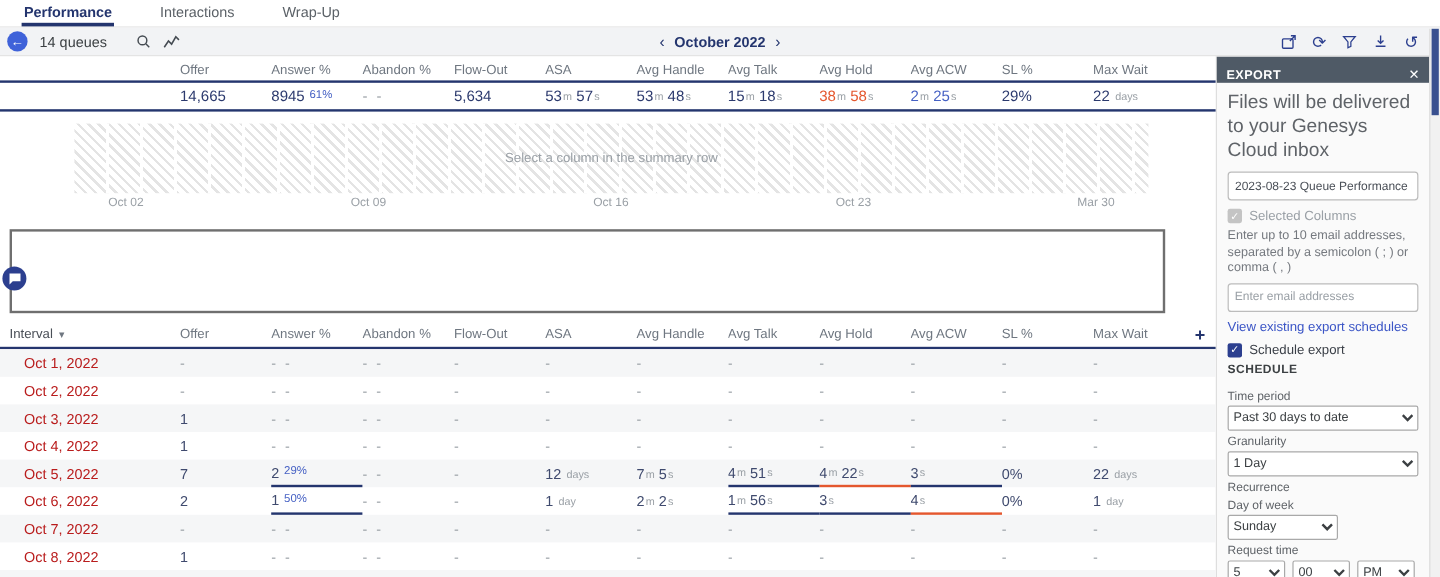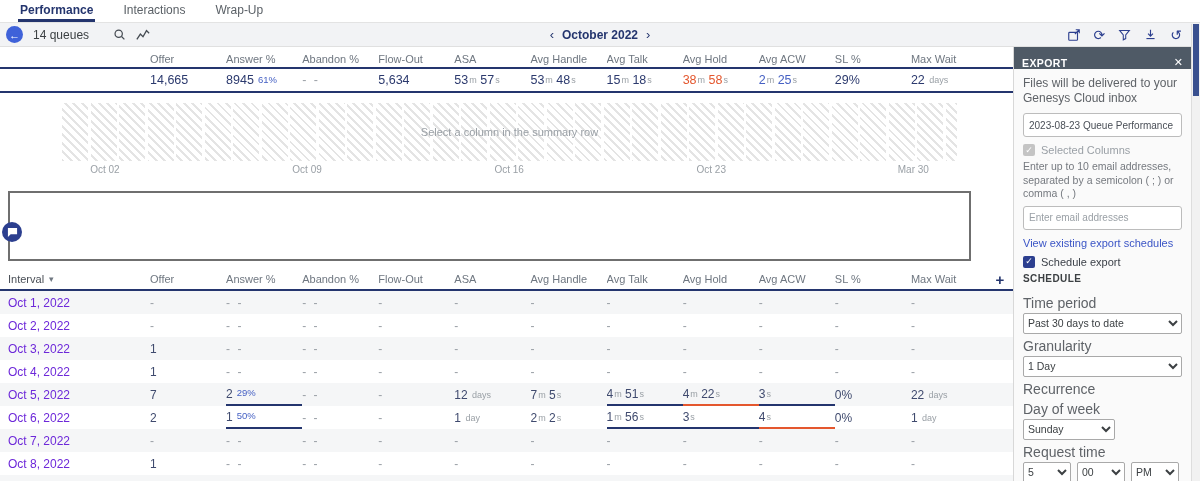--- a/index.html
+++ b/index.html
@@ -4,21 +4,21 @@
 <style>
   :root{
     --accent:#24356e; --navy:#2c3a6e; --red:#e4572e; --blue:#4661c4; --link:#3b55c6;
   }
   *{box-sizing:border-box;margin:0;padding:0}
   html,body{width:1200px;height:481px;overflow:hidden}
   body{font-family:"Liberation Sans",sans-serif;font-size:12px;color:#3a3f47;background:#fff}
   .app{width:1200px;height:481px;position:relative;display:flex;flex-direction:column;overflow:hidden}
 
   
-  .topbar{height:23px;border-bottom:1px solid #e3e3e3;display:flex;align-items:stretch;gap:26px;padding-left:18px;background:#fff;flex:0 0 auto}
+  .topbar{height:23px;border-bottom:1px solid #e3e3e3;display:flex;align-items:stretch;gap:36px;padding-left:18px;background:#fff;flex:0 0 auto}
   .tab{display:flex;align-items:center;font-size:12px;color:#5b6167;cursor:pointer;border-bottom:3px solid transparent;padding:0 2px}
   .tab.active{color:var(--accent);font-weight:bold;border-bottom-color:var(--accent)}
 
   
   .toolbar{height:24px;background:#f2f3f5;border-bottom:1px solid #e0e0e0;display:flex;align-items:center;gap:10px;padding:0 12px 0 6px;position:relative;flex:0 0 auto}
   .back-btn{width:17px;height:17px;border-radius:50%;background:#3f62d9;color:#fff;border:none;font-size:11px;cursor:pointer;display:flex;align-items:center;justify-content:center;flex:0 0 auto}
   .queues{color:#3c4043;margin-right:14px}
   .tbtn{background:none;border:none;color:#454b52;cursor:pointer;padding:0;display:flex;align-items:center;line-height:1}
   .datenav{position:absolute;left:50%;transform:translateX(-50%);display:flex;align-items:center;gap:8px;color:var(--accent)}
   .nav-arrow{background:none;border:none;color:var(--accent);font-size:13px;cursor:pointer;line-height:1}
@@ -57,42 +57,42 @@
   .selection-box{height:70px;margin:12px 42px 8px 8px;border:2px solid #6f6f6f;position:relative;background:#fff}
   .comment-btn{position:absolute;left:-8px;top:50%;margin-top:-4px;width:20px;height:20px;border-radius:50%;background:#2c3f8f;display:flex;align-items:center;justify-content:center;cursor:pointer;border:none}
 
   
   .table-header{height:22px;border-bottom:2px solid var(--accent);margin-top:4px}
   .interval-head{padding-left:8px;font-size:11px;color:#4a4f57;display:flex;align-items:center;gap:5px;cursor:pointer}
   .caret{font-size:9px;color:#6f7781}
   .plus{color:var(--accent);font-size:15px;font-weight:bold;cursor:pointer;justify-content:center;padding-right:0}
   .trow{display:grid;grid-template-columns:150px repeat(11,1fr) 26px;height:23px;align-items:stretch}
   .trow:nth-child(odd){background:#f5f6f7}
-  .interval{padding-left:8px;color:#6d28d9}
+  .interval{padding-left:20px;color:#b91c1c}
   .trow .val{color:#3f4a6e}
 
   
   .export-panel{width:178px;flex:0 0 178px;background:#fafafa;border-left:1px solid #d8d8d8;display:flex;flex-direction:column;font-size:11px}
   .ep-header{height:22px;background:#4f5a66;color:#fff;display:flex;align-items:flex-end;justify-content:space-between;padding:0 8px;font-size:10.5px;font-weight:bold;letter-spacing:.4px;flex:0 0 auto}
   .ep-close{background:none;border:none;color:#fff;font-size:11px;cursor:pointer}
   .ep-body{padding:7px 9px;overflow:hidden}
-  .ep-intro{font-size:12px;color:#5f6368;line-height:1.25;margin-bottom:7px}
+  .ep-intro{font-size:16px;color:#5f6368;line-height:1.25;margin-bottom:7px}
   .ep-input{width:100%;height:24px;border:1px solid #bcbcbc;border-radius:3px;padding:0 5px;font-size:10px;color:#4a4f57;background:#fff;font-family:inherit}
   .ep-input::placeholder{color:#9aa0a6}
   .ep-check{display:flex;align-items:center;gap:6px;margin:7px 0 4px;cursor:pointer}
   .cb{width:12px;height:12px;border-radius:2px;display:flex;align-items:center;justify-content:center;font-size:9px;line-height:1;flex:0 0 auto}
   .cb i{font-style:normal}
   .cb-gray{background:#c4c4c4;color:#fff}
   .cb-navy{background:#2c3f8f;color:#fff}
   .lbl-gray{color:#9aa0a6}
   .ep-help{font-size:10.5px;color:#75797f;line-height:1.3;margin:2px 0 5px}
   .ep-link{display:block;color:var(--link);margin:7px 0 1px;cursor:pointer;font-size:11px;text-decoration:none}
   .ep-section{font-size:10px;font-weight:bold;color:#3c4043;letter-spacing:.4px;margin:5px 0 11px}
   .ep-field{margin-bottom:4px}
-  .ep-field label{display:block;font-size:14px;color:#5f6368;margin-bottom:2px}
+  .ep-field label{display:block;font-size:10px;color:#5f6368;margin-bottom:2px}
   .ep-field select{width:100%;height:21px;font-size:10.5px;color:#3c4043;border:1px solid #a9a9a9;border-radius:2px;background:#fff;font-family:inherit}
   select.sel-small{width:92px}
   .time-row{display:flex;gap:6px}
   .time-row select{width:48px}
 
   
   .vscroll{position:absolute;top:24px;right:0;bottom:0;width:9px;background:#f1f1f1;border-left:1px solid #ddd}
   .thumb{position:absolute;top:0;left:1px;right:1px;height:72px;background:#39508f;cursor:grab}
 </style>
 </head>

